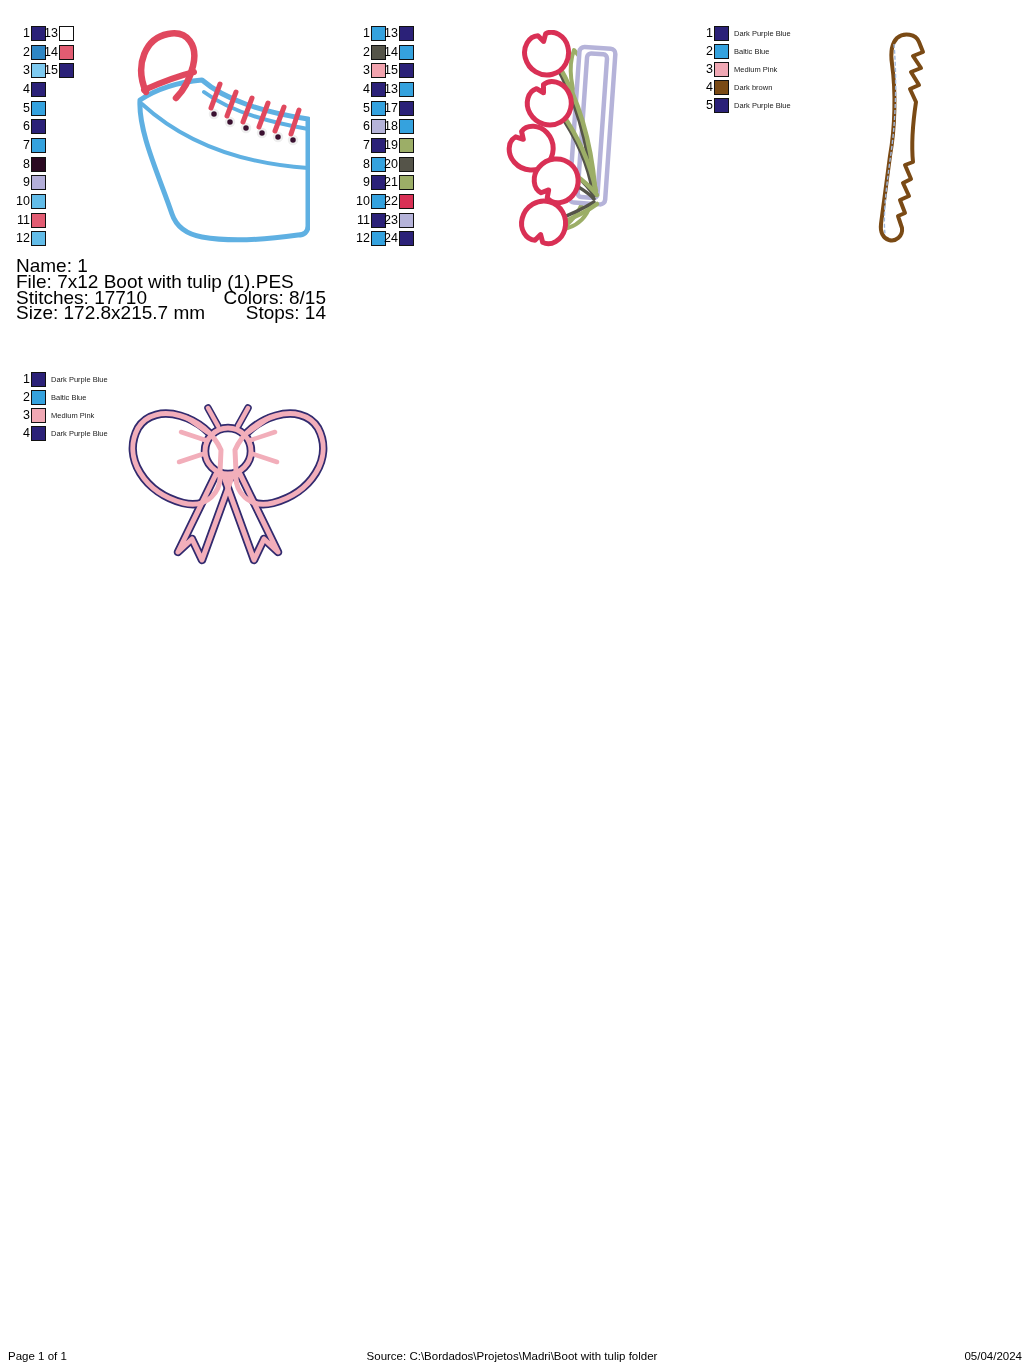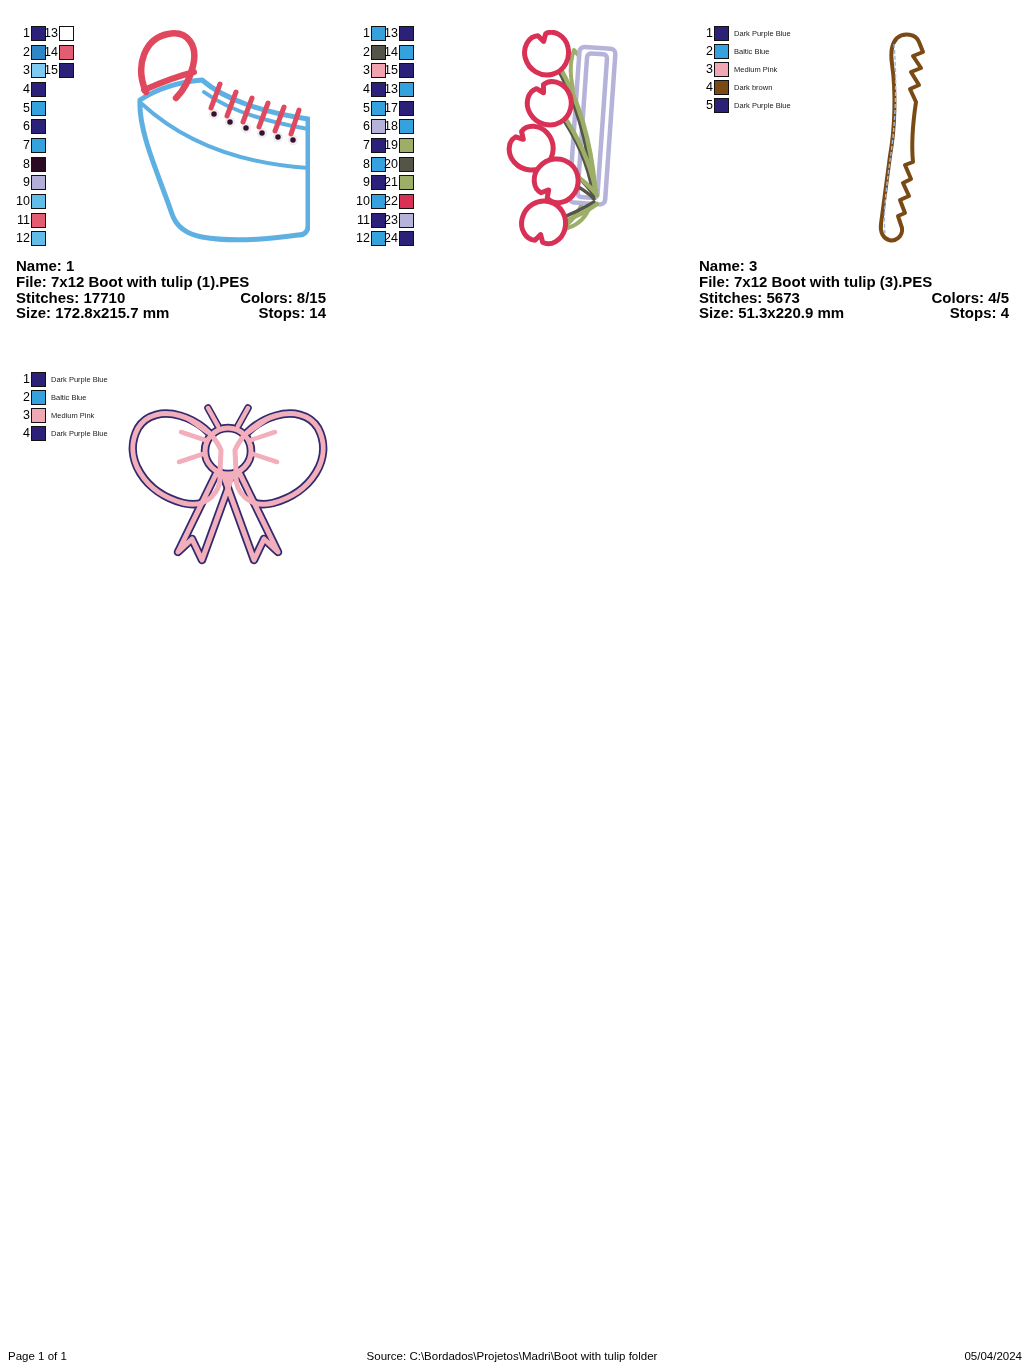--- a/index.html
+++ b/index.html
@@ -7,21 +7,21 @@
     width:1024px;height:1370px;background:#ffffff;position:relative;
     font-family:"Liberation Sans", sans-serif;color:#000;overflow:hidden;
   }
   .card{position:absolute;}
   .pal-col{position:absolute;top:6px;}
   .prow{display:flex;align-items:center;height:18.7px;}
   .pnum{width:14px;text-align:right;font-size:12.5px;line-height:13px;margin-right:1px;color:#000;}
   .pswatch{width:13px;height:13px;border:1px solid #111;flex:none;}
   .pname{font-size:7.5px;color:#222;margin-left:5px;white-space:nowrap;}
   .thumb{position:absolute;}
-  .info{position:absolute;width:310px;font-weight:bold;font-size:15px;line-height:15.8px;}
+  .info{position:absolute;width:310px;font-weight:normal;font-size:19px;line-height:15.8px;}
   .pair{display:flex;justify-content:space-between;}
   .footer-item{position:absolute;top:1350px;font-size:11.5px;font-weight:normal;}
   .f-left{left:8px;}
   .f-center{left:0;right:0;text-align:center;}
   .f-right{right:2px;text-align:right;}
   svg .bow-outer{fill:#ffffff;stroke:#312a6e;stroke-width:8.5;stroke-linejoin:round;stroke-linecap:round;}
   svg .bow-inner{fill:none;stroke:#f2aeba;stroke-width:5;stroke-linejoin:round;stroke-linecap:round;}
   svg .bow-ray-outer{fill:none;stroke:#312a6e;stroke-width:7.5;stroke-linecap:round;}
   svg .bow-ray-inner{fill:none;stroke:#f2aeba;stroke-width:4.5;stroke-linecap:round;}
 </style>
@@ -352,32 +352,20 @@
       </div>
     </div>
 
   <svg class="thumb" style="left:172px;top:12px;" width="75" height="218" viewBox="0 0 75 218">
 
     <path d="M26 8 C33 2 45 4 48 12 L52 22 L42 26 L50 38 L40 42 L48 55 L39 59 L45 72 C42 92 40 112 42 132 L34 135 L40 149 L32 153 L38 166 L29 170 L34 183 L27 186 L31 198 C32 206 25 212 18 210 C12 208 9 202 10 194 C13 170 16 148 19 126 C24 98 25 62 21 34 C19 20 21 13 26 8 Z" fill="#ffffff" stroke="#7a4a15" stroke-width="4" stroke-linejoin="round"></path>
 
     <path d="M23 14 C26 50 25 92 19 130 C15 160 12 186 14 204" fill="none" stroke="#a0b8dc" stroke-width="1.4" stroke-dasharray="4 2"></path>
   </svg>
 
-  <div class="info" style="left:0;top:240px;">
-    <div>Name: 3</div>
-    <div>File: 7x12 Boot with tulip (3).PES</div>
-    <div class="pair">
-      <span>Stitches: 5673</span>
-      <span>Colors: 4/5</span>
-    </div>
-    <div class="pair">
-      <span>Size: 51.3x220.9 mm</span>
-      <span>Stops: 4</span>
-    </div>
-  </div>
 </section>
 
 <section class="card" style="left:16px;top:366px;width:312px;height:300px;">
   <div class="pal-col" style="left:0;top:4px;">
 
       <div class="prow" style="height:18.2px;">
         <span class="pnum">1</span>
         <span class="pswatch" style="background: rgb(43, 33, 120);"></span>
         <span class="pname">Dark Purple Blue</span>
       </div>

